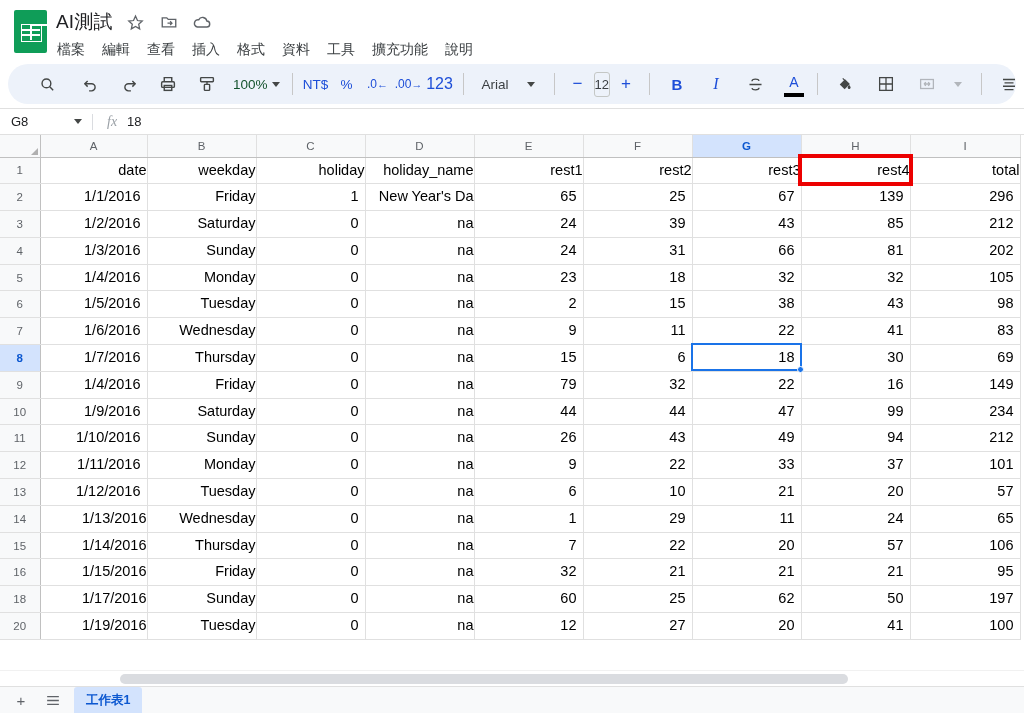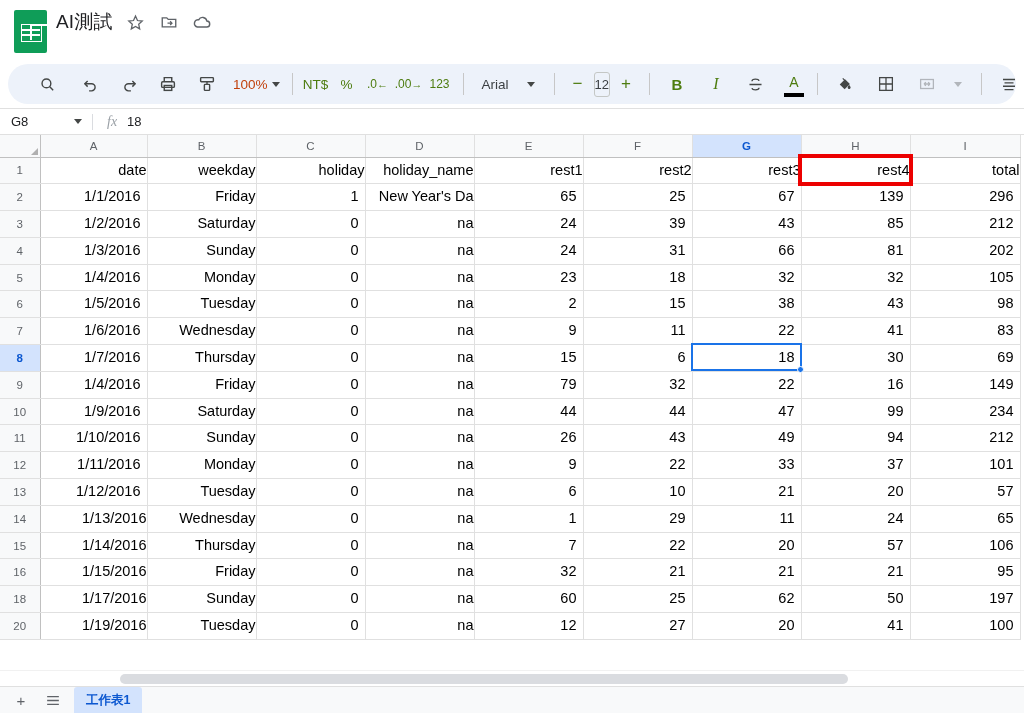--- a/index.html
+++ b/index.html
@@ -43,26 +43,26 @@
   
   .toolbar-wrap { padding: 0 8px; height: 44px; }
   .toolbar {
     height: 40px; background: #edf2fa; border-radius: 22px;
     display: flex; align-items: center; padding: 0 6px; gap: 1px;
     overflow: hidden;
   }
   .tb-btn {
     height: 30px; min-width: 30px; border-radius: 4px;
     display: inline-flex; align-items: center; justify-content: center;
-    color: #4d7c0f; font-size: 13.5px; padding: 0 6px; white-space: nowrap;
+    color: #1d4ed8; font-size: 13.5px; padding: 0 6px; white-space: nowrap;
     cursor: default;
   }
   .tb-btn.wide { padding: 0 8px; }
   .tb-sep { width: 1px; height: 22px; background: #c7c7c7; margin: 0 7px; flex: 0 0 1px; }
-  .zoom-box { display: inline-flex; align-items: center; gap: 4px; font-size: 13.5px; color: #c2410c; padding: 0 4px 0 10px; }
+  .zoom-box { display: inline-flex; align-items: center; gap: 4px; font-size: 13.5px; color: #14532d; padding: 0 4px 0 10px; }
   .caret { width: 0; height: 0; border-left: 4px solid transparent; border-right: 4px solid transparent; border-top: 5px solid #444746; }
   .font-name { font-size: 13.5px; color: #3c4043; padding: 0 6px 0 10px; width: 96px; }
   .fs-box {
     width: 34px; height: 25px; border: 1px solid #c4c7c5; border-radius: 3px;
     display: inline-flex; align-items: center; justify-content: center;
     font-size: 13px; color: #3c4043; background: #edf2fa;
   }
   .bold { font-weight: bold; font-size: 15px; }
   .ital { font-style: italic; font-family: "Liberation Serif", serif; font-size: 16px; }
   .txtcolor { position: relative; font-size: 14px; padding-bottom: 4px; }
@@ -151,20 +151,31 @@
             <path d="M3 6.5h6l2 2h10v10H3z"></path>
             <path d="M10 13.5h6m-2.5-2.5 2.5 2.5-2.5 2.5" stroke-width="1.6"></path>
           </svg>
       </span>
       <span class="title-icon">
         <svg width="20" height="20" viewBox="0 0 24 24" fill="none" stroke="#5f6368" stroke-width="1.7">
             <path d="M6.5 18h11a3.6 3.6 0 0 0 .3-7.2A5.2 5.2 0 0 0 8 9.4 4.3 4.3 0 0 0 6.5 18z"></path>
           </svg>
       </span>
     </div>
+    <div class="menu-row">
+      <span>檔案</span>
+      <span>編輯</span>
+      <span>查看</span>
+      <span>插入</span>
+      <span>格式</span>
+      <span>資料</span>
+      <span>工具</span>
+      <span>擴充功能</span>
+      <span>說明</span>
+    </div>
   </div>
 </div>
 
 <div class="toolbar-wrap">
   <div class="toolbar">
     <div class="tb-btn" style="margin-left:18px">
       <svg width="17" height="17" viewBox="0 0 24 24" fill="none" stroke="#444746" stroke-width="2">
           <circle cx="10.5" cy="10.5" r="6.2"></circle>
           <path d="M15.2 15.2 20 20"></path>
         </svg>
@@ -203,21 +214,21 @@
     <div class="tb-btn wide">NT$</div>
     <div class="tb-btn wide">%</div>
     <div class="tb-btn wide" style="font-size:12px">
       <span>.0</span>
         <span style="font-size:11px">←</span>
     </div>
     <div class="tb-btn wide" style="font-size:12px">
       <span>.00</span>
         <span style="font-size:11px">→</span>
     </div>
-    <div class="tb-btn wide" style="font-size:12px">123</div>
+    <div class="tb-btn wide" style="font-size:16px">123</div>
     <div class="tb-sep"></div>
     <div class="font-name">Arial</div>
     <div class="tb-btn">
         <span class="caret"></span>
       </div>
     <div class="tb-sep"></div>
     <div class="tb-btn" style="font-size:17px">−</div>
     <div class="fs-box">12</div>
     <div class="tb-btn" style="font-size:17px">+</div>
     <div class="tb-sep"></div>

